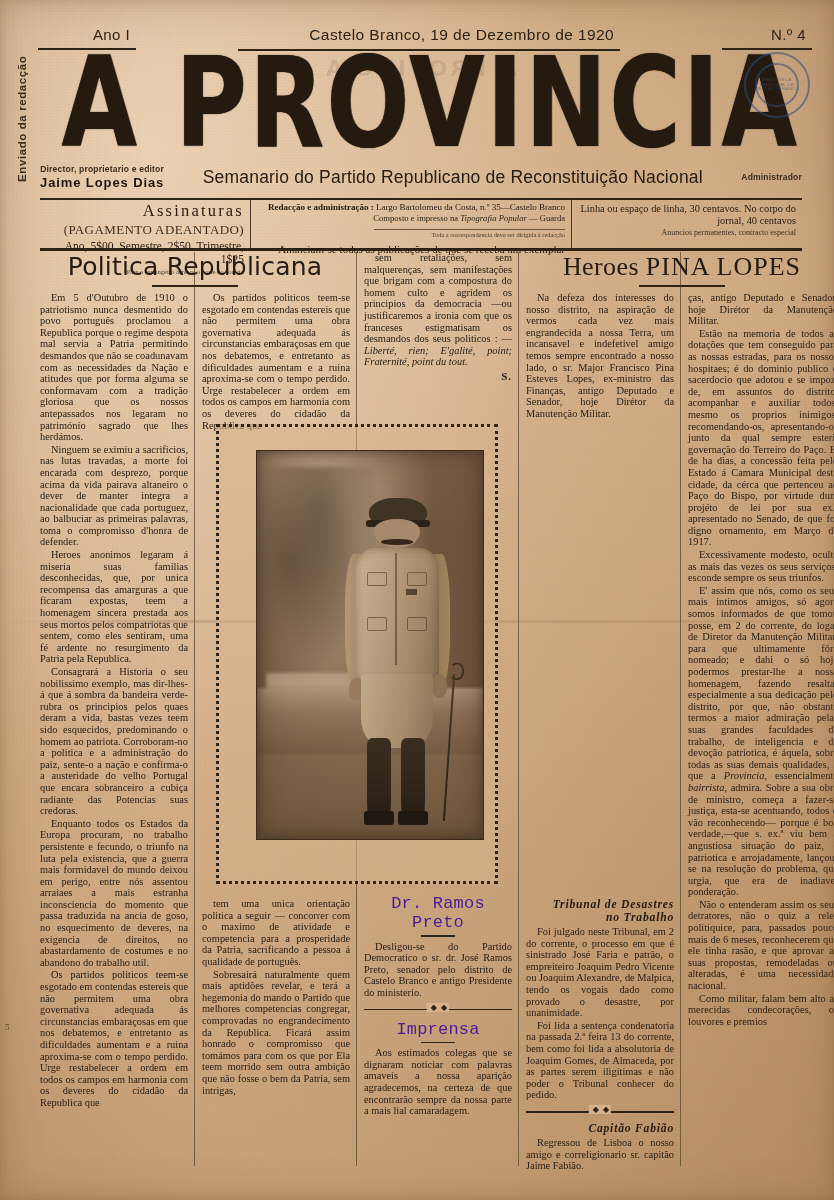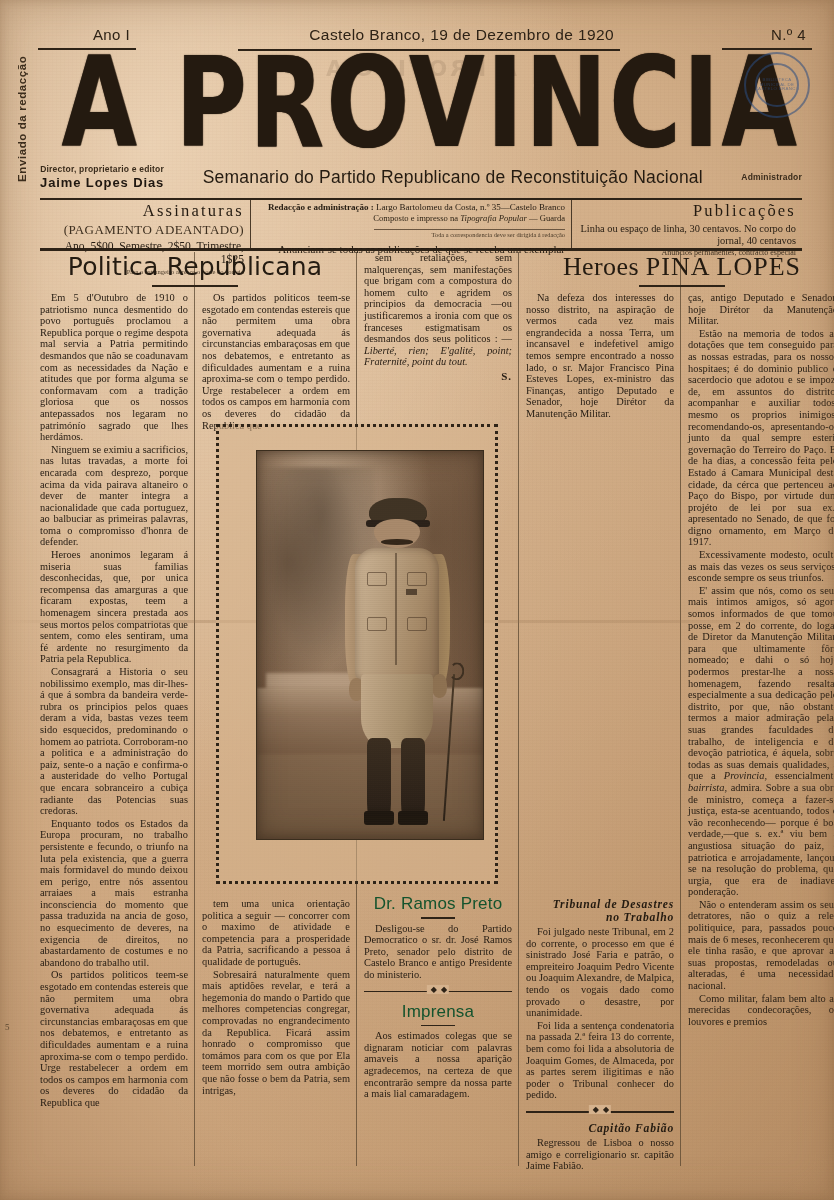--- a/index.html
+++ b/index.html
@@ -167,22 +167,22 @@
   }
   .body-txt p{margin:0 0 0 0;text-indent:11px;}
   .body-txt p + p{margin-top:1px;}
   .sig{text-align:right;font-weight:700;font-size:11px;margin-top:3px;letter-spacing:1px;}
   .ital{font-style:italic;}
 
   .offsetTop{margin-top:40px;}
 
   
   .sec-h{
-    text-align:center;font-family:Liberation Sans, sans-serif;
-    font-size:17px;color:#14532d;margin:6px 0 0;letter-spacing:.2px;
+    text-align:center;font-family:Liberation Mono, monospace;
+    font-size:17px;color:#4c1d95;margin:6px 0 0;letter-spacing:.2px;
   }
   .sec-h .r{width:34px;height:1.6px;background:#2e2317;margin:3px auto 4px;}
   .sec-h-small{
     text-align:right;font-family:"Liberation Serif", serif;font-weight:700;font-style:italic;
     font-size:11.6px;color:#241b11;letter-spacing:.8px;line-height:13px;margin:0 0 2px;
   }
   .orn{
     height:8px;margin:7px 0 6px;position:relative;
   }
   .orn::before{
@@ -381,21 +381,20 @@
         <b>Redacção e administração :</b>
         <span>Largo Bartolomeu da Costa, n.º 35—Castelo Branco</span>
       </div>
       <div class="ib-l2">
         <span>Composto e impresso na </span><i>Tipografia Popular</i><span> — Guarda</span>
       </div>
       <div class="ib-l3">Toda a correspondencia deve ser dirigida á redacção</div>
       <div class="ib-l4">Anunciam-se todas as publicações de que se receba um exemplar</div>
     </div>
     <div class="box c3">
-      <div class="ib-h">Publicações</div>
       <div class="ib-r1">Linha ou espaço de linha, 30 centavos. No corpo do jornal, 40 centavos</div>
       <div class="ib-r2">Anuncios permanentes, contracto especial</div>
     </div>
   </div>
 
   <div class="rule-main"></div>
 
   <div class="content">
 
     <div class="headline-pol">

